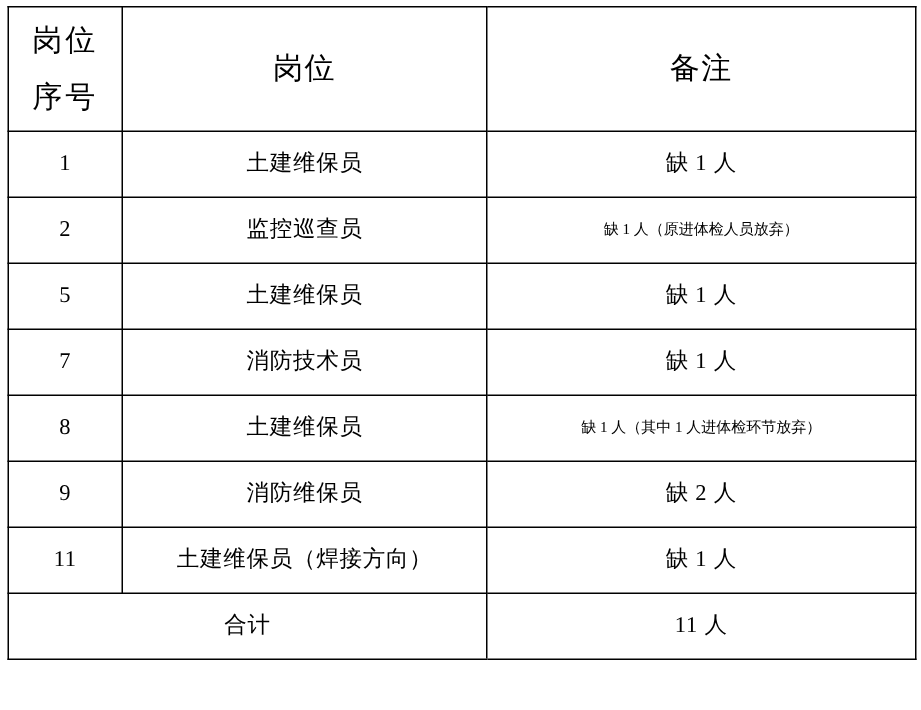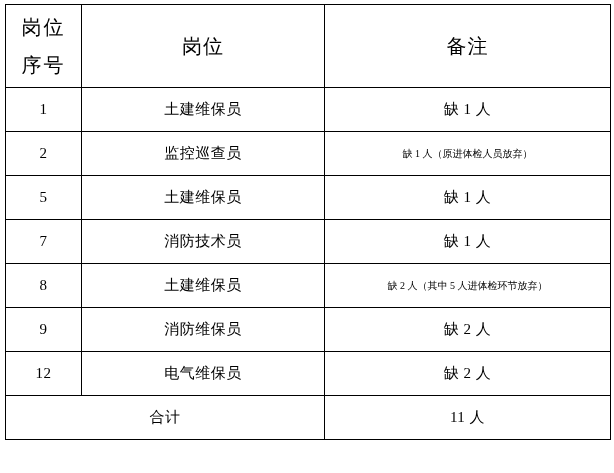--- a/index.html
+++ b/index.html
@@ -106,35 +106,35 @@
 
       <tr class="row">
         <td>7</td>
         <td>消防技术员</td>
         <td>缺 1 人</td>
       </tr>
 
       <tr class="row">
         <td>8</td>
         <td>土建维保员</td>
-        <td class="cell-note-long">缺 2 人（其中 5 人进体检环节放弃）</td>
+        <td class="cell-note-long">缺 1 人（其中 1 人进体检环节放弃）</td>
       </tr>
 
       <tr class="row">
         <td>9</td>
         <td>消防维保员</td>
         <td>缺 2 人</td>
       </tr>
 
+      <tr class="row">
+        <td>11</td>
+        <td>土建维保员（焊接方向）</td>
+        <td>缺 1 人</td>
+      </tr>
 
-      <tr class="row">
-        <td>12</td>
-        <td>电气维保员</td>
-        <td>缺 2 人</td>
-      </tr>
 
       <tr class="total">
         <td class="total-label hidden-seam" colspan="2">合计</td>
         <td>11 人</td>
       </tr>
     </tbody>
   </table>
 </div>
 
 </body></html>

